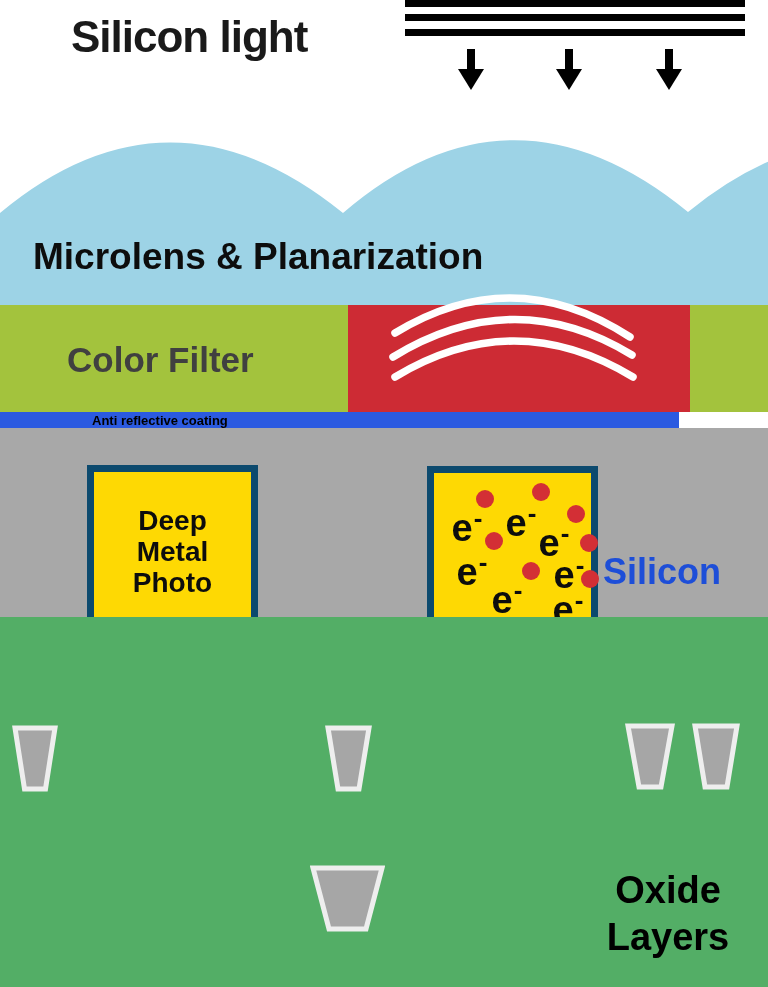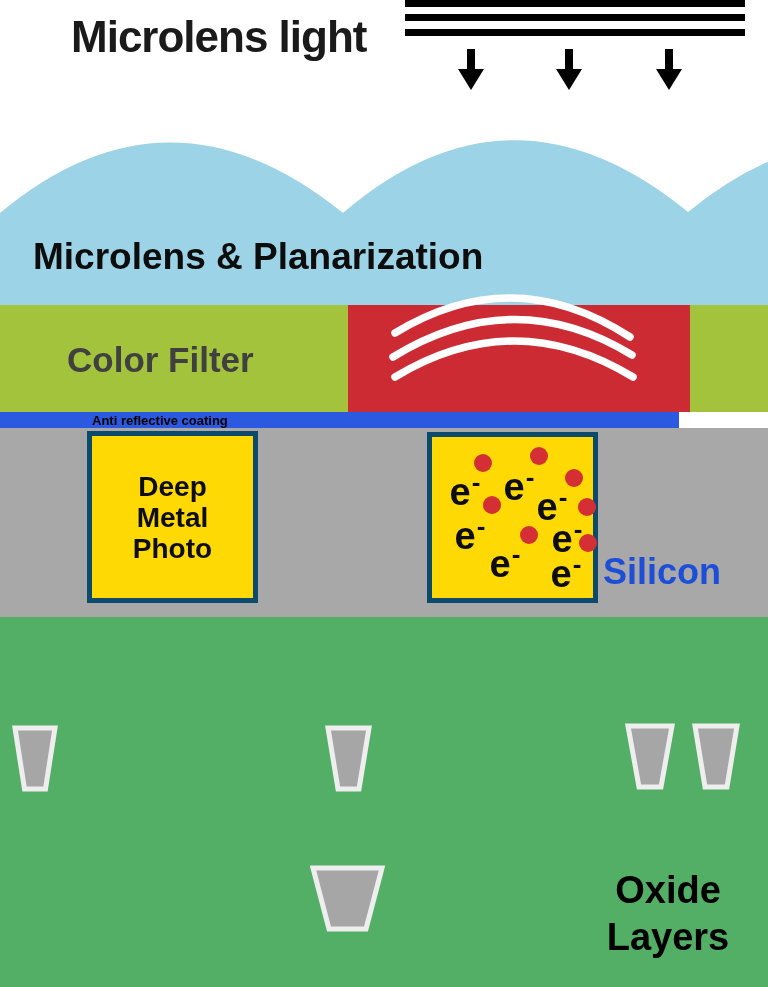--- a/index.html
+++ b/index.html
@@ -30,21 +30,21 @@
   .wavefront-svg{left:0;top:0;width:768px;height:440px;display:block;pointer-events:none;}
   .filter-label{left:67px;top:340px;font-size:35px;color:#404040;}
 
   
   .arc-strip{left:0;top:412px;width:679px;height:16px;background:#2b5ae0;display:flex;align-items:center;}
   .arc-label{margin-left:92px;font-size:13px;line-height:13px;color:#000;}
 
   
   .silicon-band{left:0;top:428px;width:768px;height:189px;background:#a8a8a8;}
   .silicon-label{left:603px;top:551px;font-size:36px;color:#1d4ed8;}
-  .pd-box{background:#fed903;border:5px solid #0c4a6e;box-sizing:border-box;}
+  .pd-box{background:#fed903;border:7px solid #0c4a6e;box-sizing:border-box;margin-top:34px;}
   .pd-left{left:87px;top:431px;width:171px;height:172px;display:flex;align-items:center;justify-content:center;}
   .pd-right{left:427px;top:432px;width:171px;height:171px;}
   .pd-text{text-align:center;font-size:28px;line-height:31px;color:#0d0d0d;}
   .electron{position:absolute;transform:translate(-50%,-50%);font-size:38px;line-height:1;color:#0d0d0d;white-space:nowrap;}
   .electron .sign{font-size:26px;vertical-align:14px;margin-left:1px;}
   .dot{position:absolute;width:18px;height:18px;border-radius:50%;background:#d32f35;transform:translate(-50%,-50%);}
 
   
   .oxide-band{left:0;top:617px;width:768px;height:370px;background:#53ae66;}
   .trap{display:block;}
@@ -114,21 +114,21 @@
   <svg class="abs trap" style="left:625px;top:723px" width="50" height="67" viewBox="0 0 50 67">
     <polygon points="3,3 47,3 36,64 14,64" fill="#a6a6a6" stroke="#eeeeee" stroke-width="5"></polygon>
   </svg>
   <svg class="abs trap" style="left:692px;top:723px" width="48" height="67" viewBox="0 0 48 67">
     <polygon points="3,3 45,3 35,64 13,64" fill="#a6a6a6" stroke="#eeeeee" stroke-width="5"></polygon>
   </svg>
   <svg class="abs trap" style="left:310px;top:865px" width="75" height="67" viewBox="0 0 75 67">
     <polygon points="3,3 72,3 56,64 19,64" fill="#a6a6a6" stroke="#eeeeee" stroke-width="5"></polygon>
   </svg>
 
-  <div class="abs incident-title">Microlens light</div>
+  <div class="abs incident-title">Silicon light</div>
   <div class="abs bars">
     <div class="bar"></div>
     <div class="bar"></div>
     <div class="bar"></div>
   </div>
   <div class="abs arrow" style="left:458px">
       <div class="stem"></div>
       <div class="head"></div>
     </div>
   <div class="abs arrow" style="left:556px">

